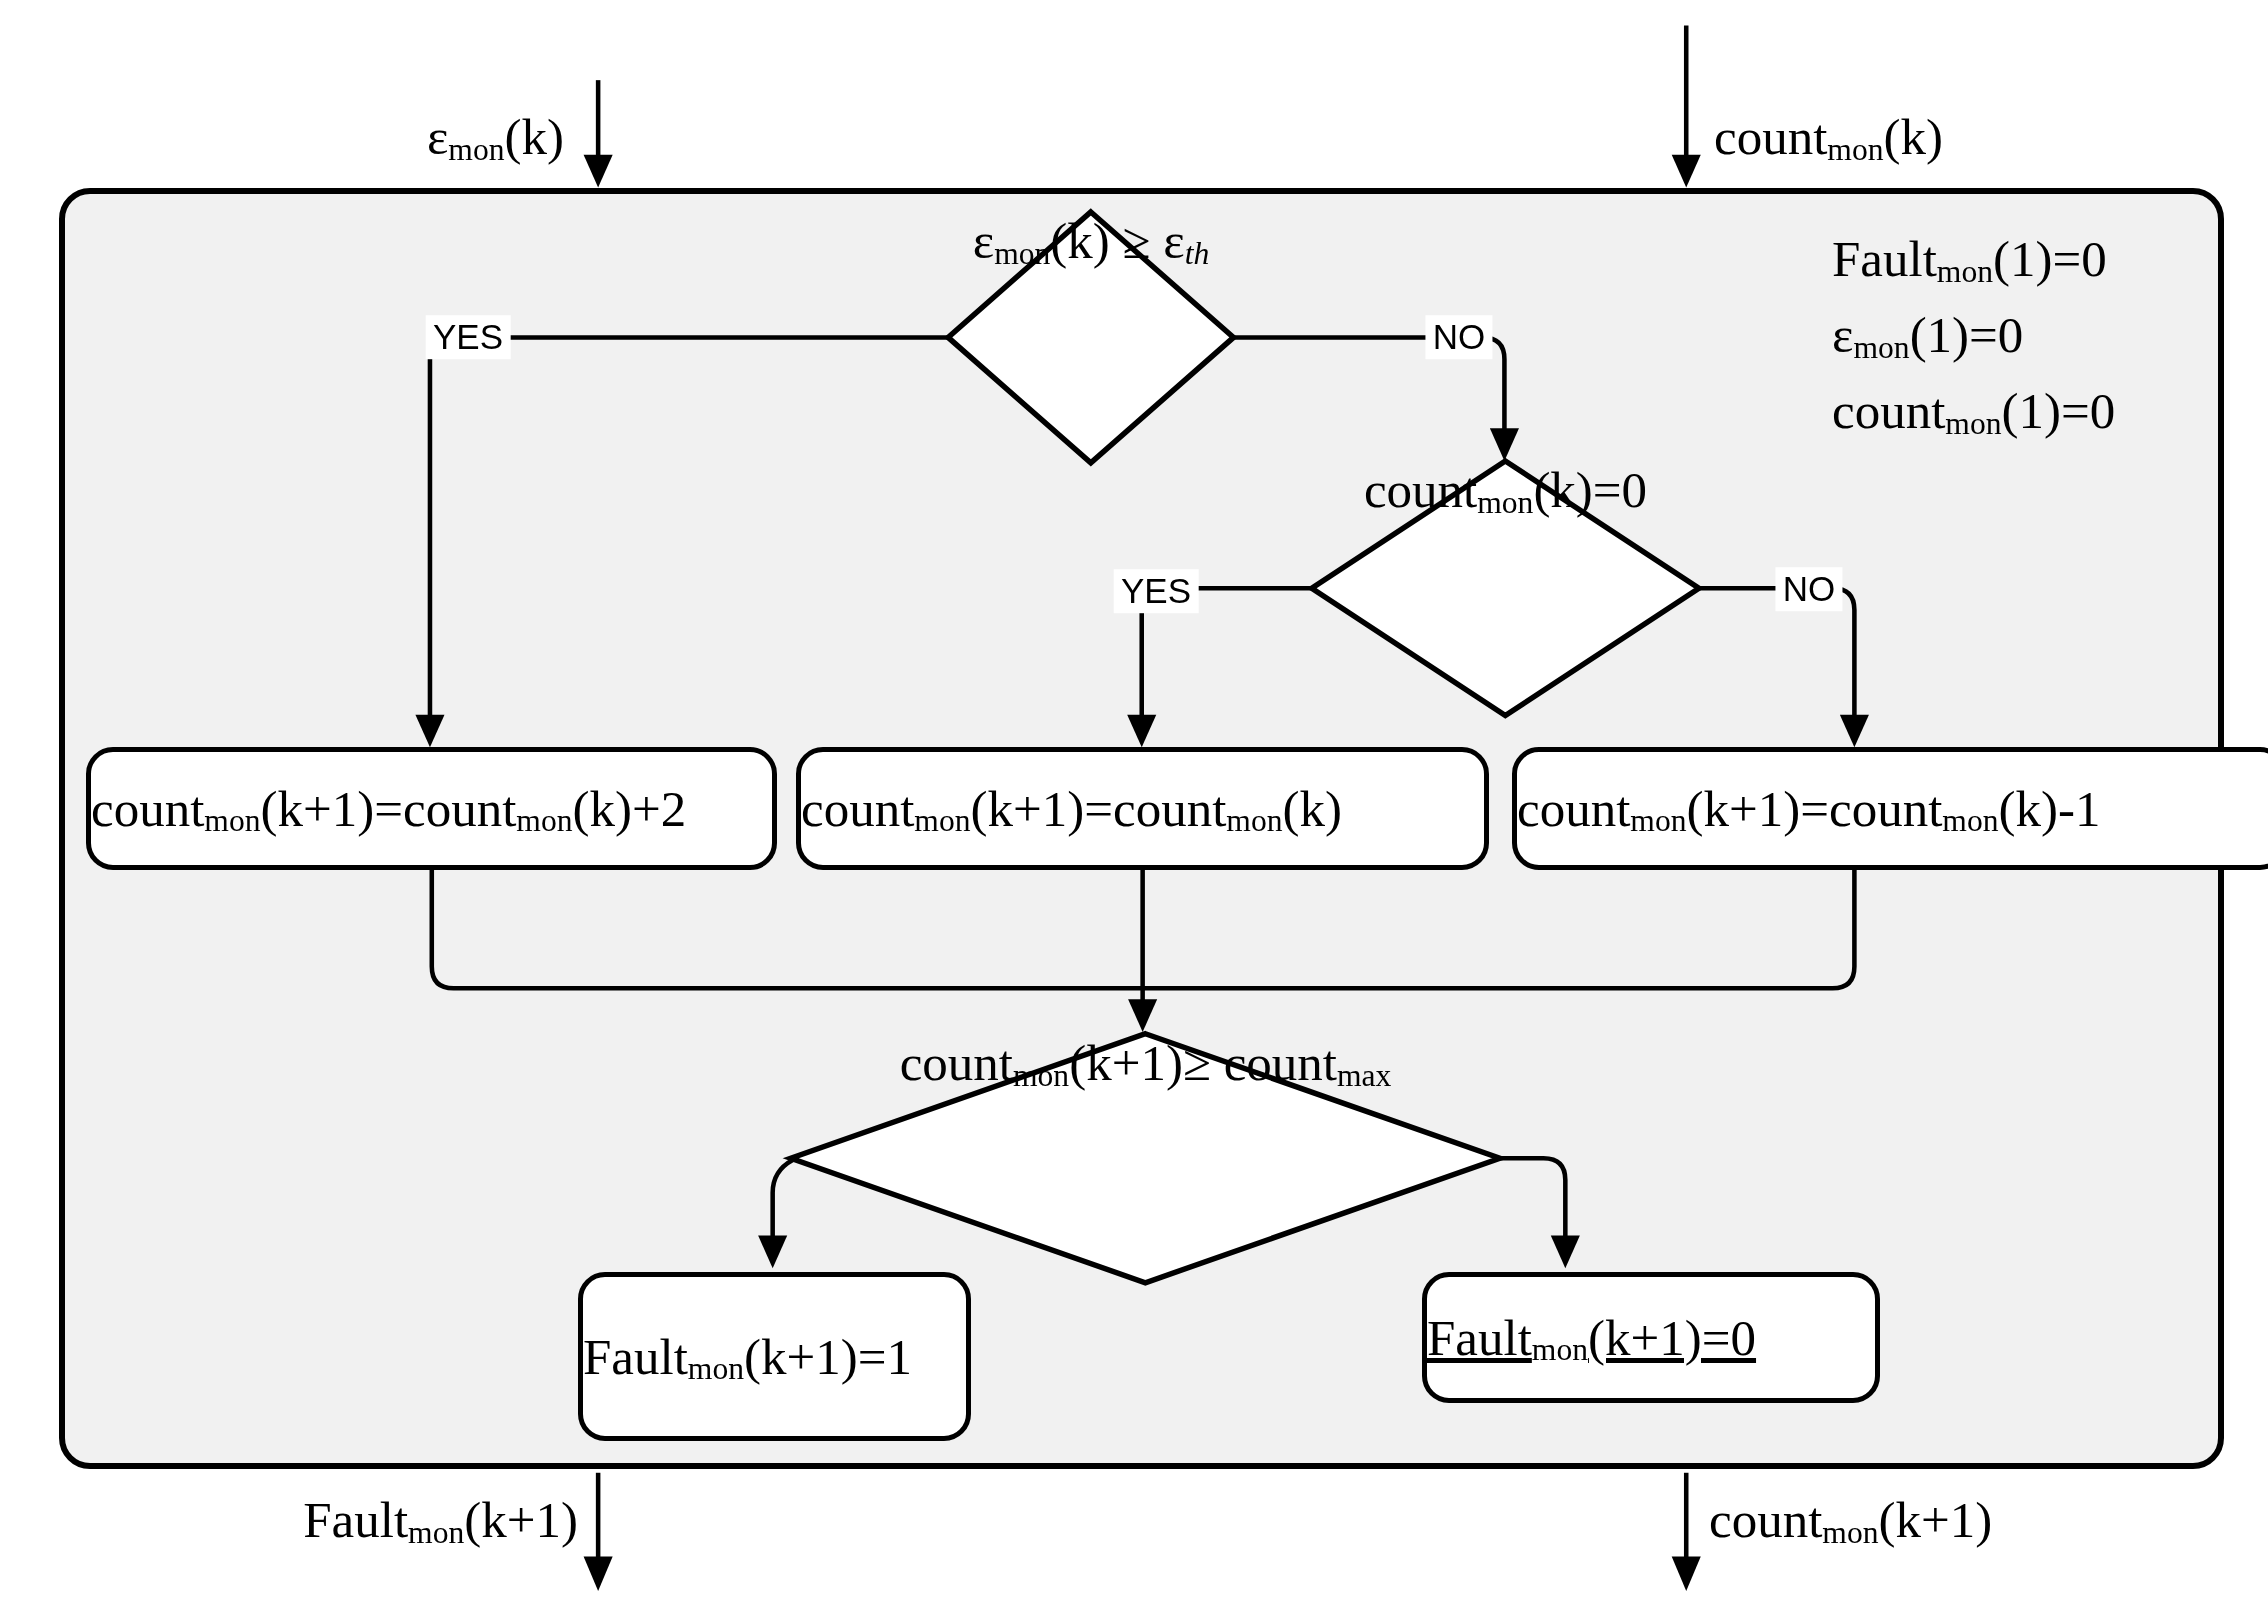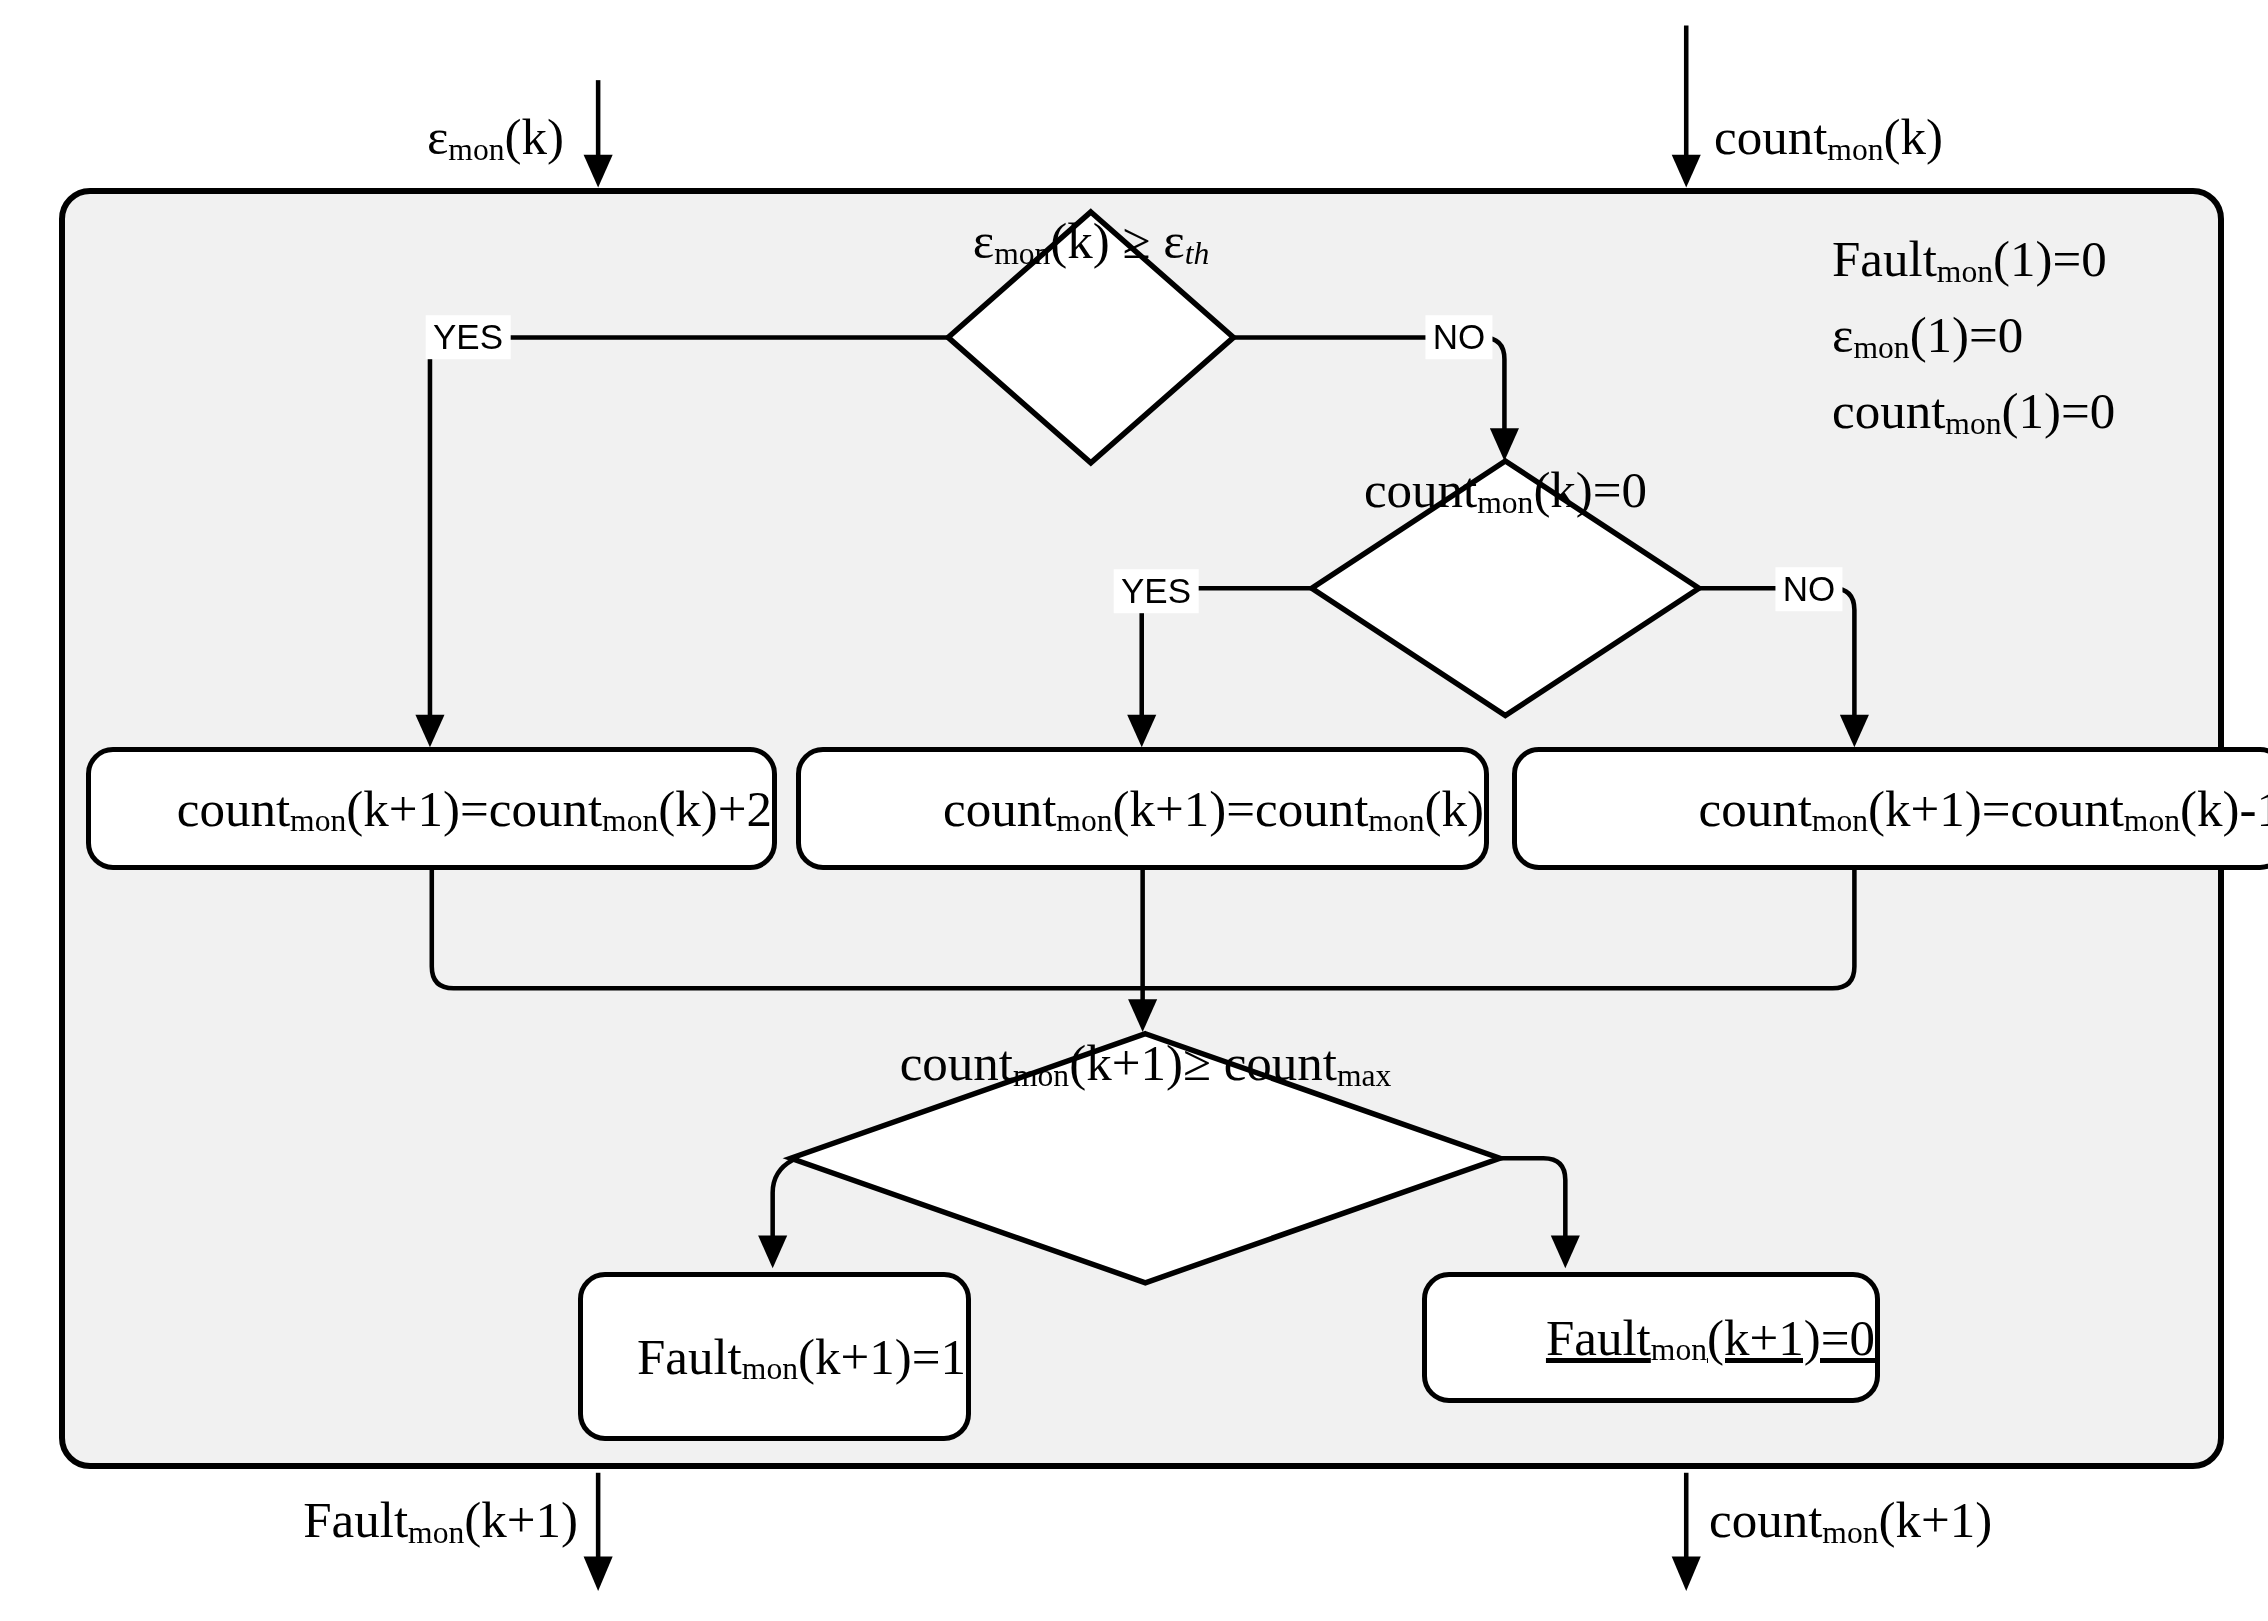--- a/index.html
+++ b/index.html
@@ -29,40 +29,40 @@
   svg .diamond{fill:var(--node-fill);stroke:var(--line);stroke-width:6;}
   .formula{font-size:51px;white-space:nowrap;}
   .sub{font-size:62%;position:relative;bottom:-0.18em;}
   .it{font-style:italic;}
   .node{
     position:absolute;z-index:2;
     background:var(--node-fill);
     border:5.5px solid var(--line);
     border-radius:27px;
     box-sizing:border-box;
-    display:flex;align-items:center;justify-content:flex-end;
+    display:flex;align-items:center;justify-content:flex-start;
   }
   .dlabel{
     position:absolute;z-index:2;
     display:flex;justify-content:center;
   }
   .branch{
     position:absolute;z-index:3;
     transform:translate(-50%,-50%);
     background:var(--page-bg);
     font-family:"Liberation Sans", sans-serif;
     font-size:35px;line-height:40px;
     padding:1.8px 7.3px;
   }
   .iolabel{position:absolute;z-index:2;line-height:64px;}
   .init-block{position:absolute;left:1832px;top:227px;z-index:2;}
   .init-line{line-height:64px;}
   
   #node-add2   {left:86px;  top:747px; width:691px; height:123px;}
-  #node-keep   {left:796px; top:747px; width:693px; height:123px;padding-left:24px;}
+  #node-keep   {left:796px; top:747px; width:693px; height:123px;}
   #node-minus1 {left:1512px;top:747px; width:775px; height:123px;}
   #node-fault1 {left:578px; top:1272px;width:393px; height:169px;}
   #node-fault0 {left:1422px;top:1272px;width:458px; height:131px;text-decoration:underline;}
   #dlabel-1{left:921px;top:212px;width:340px;height:251px;}
   #dlabel-2{left:1303px;top:461px;width:405px;height:255px;}
   #dlabel-3{left:791px;top:1034px;width:709px;height:249px;}
   #label-in-left {left:200px;top:105px;width:364px;text-align:right;}
   #label-in-right{left:1714px;top:105px;}
   #label-out-left {left:214px;top:1488px;width:364px;text-align:right;}
   #label-out-right{left:1709px;top:1488px;}

